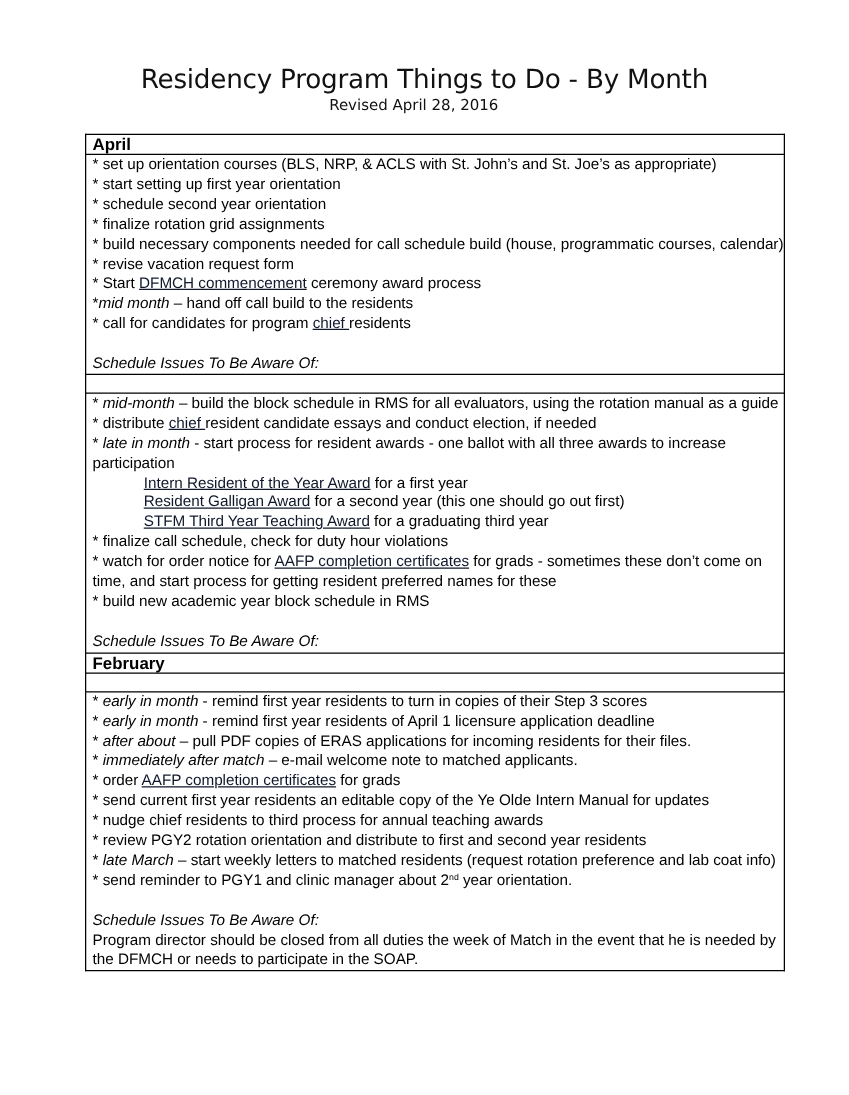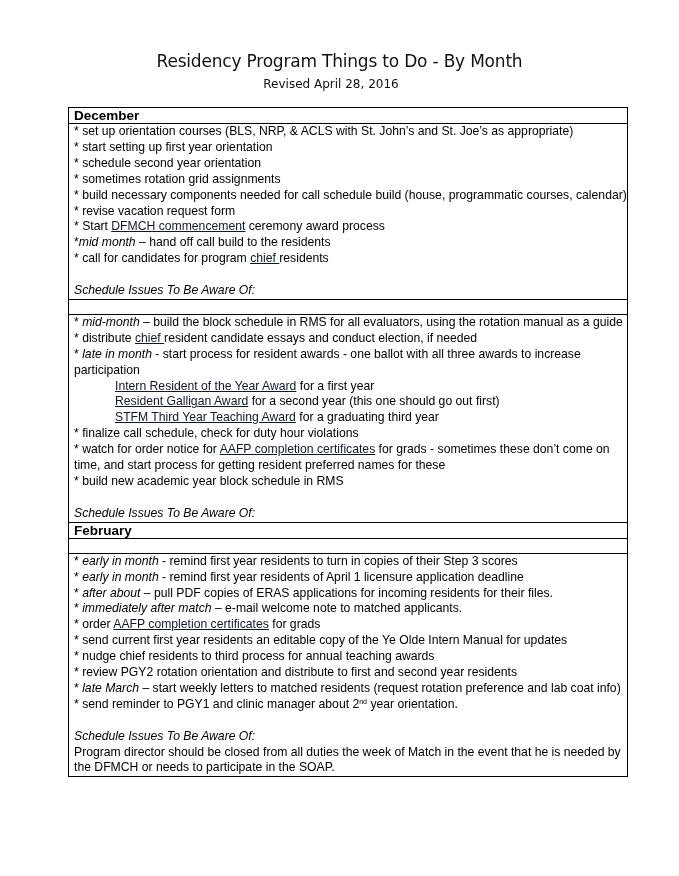--- a/index.html
+++ b/index.html
@@ -1,20 +1,20 @@
 <!DOCTYPE html>
 <html><head>
 <meta charset="utf-8">
 <style>
   html, body { margin: 0; padding: 0; background: #ffffff; }
   body { width: 679px; height: 876px; position: relative; overflow: hidden; color: #000; }
   .page { position: absolute; left: 0; top: 0; width: 679px; height: 876px; }
   .title {
     position: absolute; left: 0; top: 51px; width: 679px; text-align: center;
-    font-family: "DejaVu Sans", sans-serif; font-size: 17px; color: #111; letter-spacing: -0.2px;
+    font-family: "DejaVu Sans", sans-serif; font-size: 21px; color: #111; letter-spacing: -0.2px;
   }
   .subtitle {
     position: absolute; left: 0; top: 77px; width: 662px; text-align: center;
     font-family: "DejaVu Sans", sans-serif; font-size: 12px; color: #111;
   }
   table.months {
     position: absolute; left: 68px; top: 107px; width: 537px;
     border-collapse: collapse;
     font-family: "Liberation Sans", sans-serif; font-size: 12.2px; line-height: 15.9px;
   }
@@ -36,28 +36,28 @@
 <body>
 
 <div class="page">
   <div class="title">Residency Program Things to Do - By Month</div>
   <div class="subtitle">Revised April 28, 2016</div>
 
   <table class="months">
 
     <tbody>
         <tr>
-      <td class="month-head">December</td>
+      <td class="month-head">April</td>
     </tr>
     <tr>
       <td>
         <div class="line">* set up orientation courses (BLS, NRP, &amp; ACLS with St. John’s and St. Joe’s as appropriate)</div>
         <div class="line">* start setting up first year orientation</div>
         <div class="line">* schedule second year orientation</div>
-        <div class="line">* sometimes rotation grid assignments</div>
+        <div class="line">* finalize rotation grid assignments</div>
         <div class="line">* build necessary components needed for call schedule build (house, programmatic courses, calendar)</div>
         <div class="line">* revise vacation request form</div>
         <div class="line"><span>* Start </span><a class="link">DFMCH commencement</a><span> ceremony award process</span></div>
         <div class="line"><span>*</span><span class="it">mid month</span><span> – hand off call build to the residents</span></div>
         <div class="line"><span>* call for candidates for program </span><a class="link">chief </a><span>residents</span></div>
         <div class="blank"></div>
         <div class="issues">Schedule Issues To Be Aware Of:</div>
       </td>
     </tr>
     <tr>

